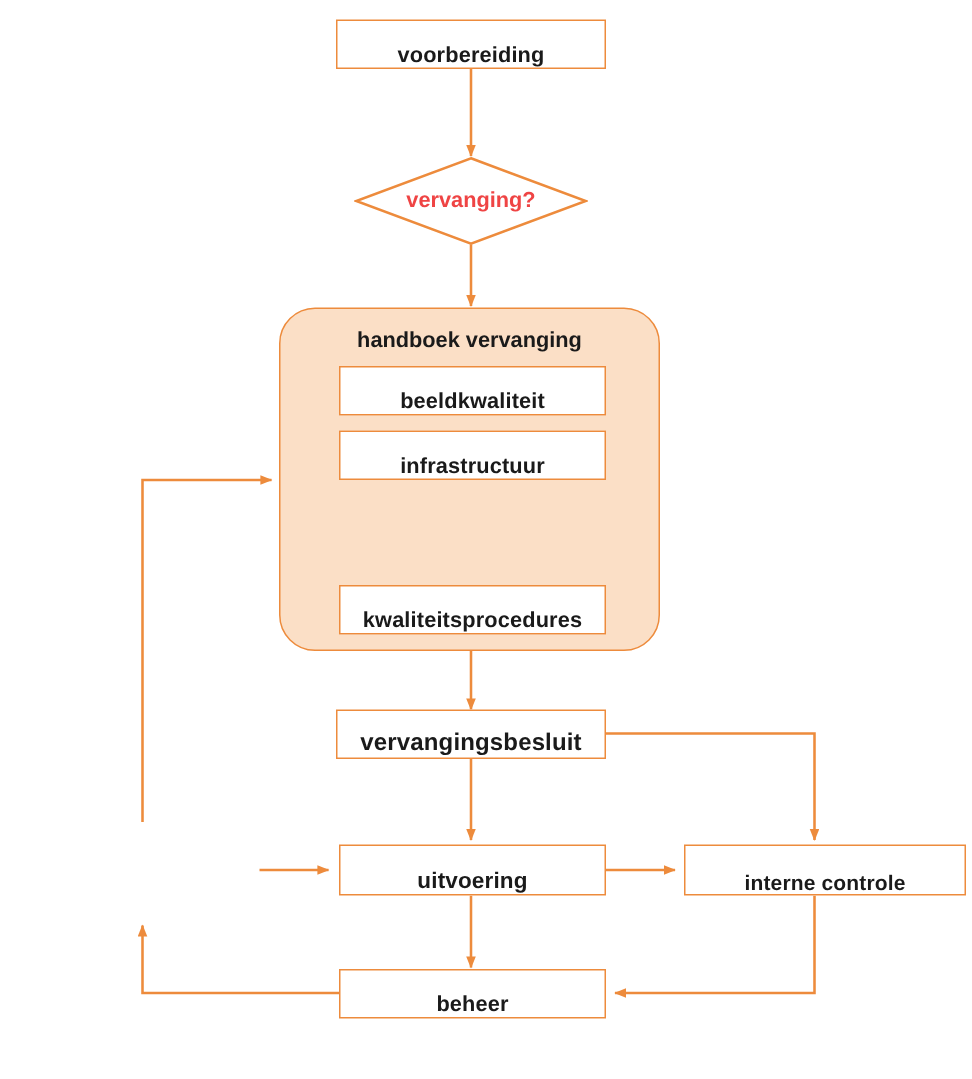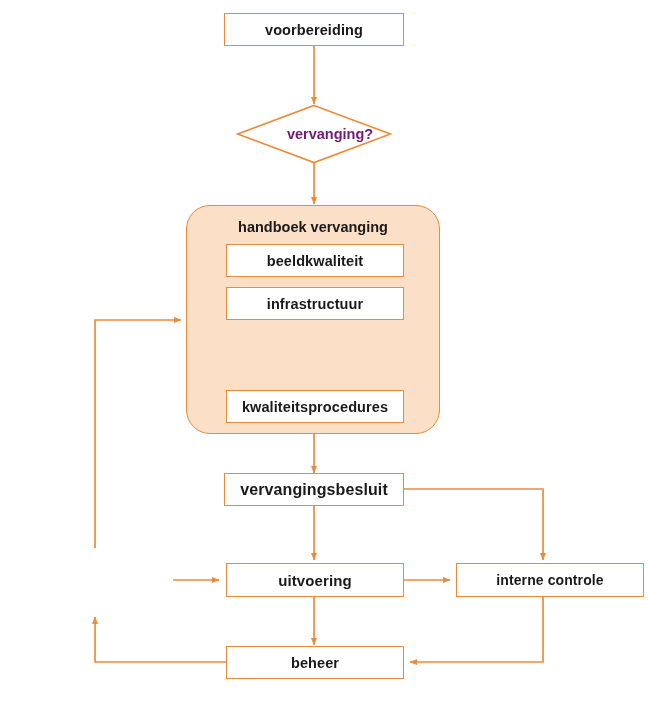--- a/index.html
+++ b/index.html
@@ -34,20 +34,21 @@
     align-items: center;
     justify-content: center;
     text-align: center;
     color: #1a1a1a;
     font-weight: bold;
     letter-spacing: 0.1px;
   }
   .box {
     background: #ffffff;
     border: 1.6px solid #ED8B3C;
+    align-items: flex-end;
   }
   .panel {
     position: absolute;
     box-sizing: border-box;
     background: #FBDFC6;
     border: 1.6px solid #ED8B3C;
     border-radius: 24px;
   }
   .panel-title {
     position: absolute;
@@ -61,28 +62,28 @@
   .diamond-wrap {
     position: absolute;
   }
   .diamond-wrap svg {
     position: absolute;
     left: 0;
     top: 0;
   }
   .diamond-label {
     position: absolute;
-    left: 16px;
+    left: 0;
     top: 0;
     width: 100%;
     height: 100%;
     display: flex;
     align-items: center;
     justify-content: center;
-    color: #701a75;
+    color: #ef4444;
     font-weight: bold;
     text-align: center;
   }
 </style>
 </head>
 <body>
 
 <div id="canvas">
 
   <svg id="edges" width="648" height="719" viewBox="0 0 648 719">

